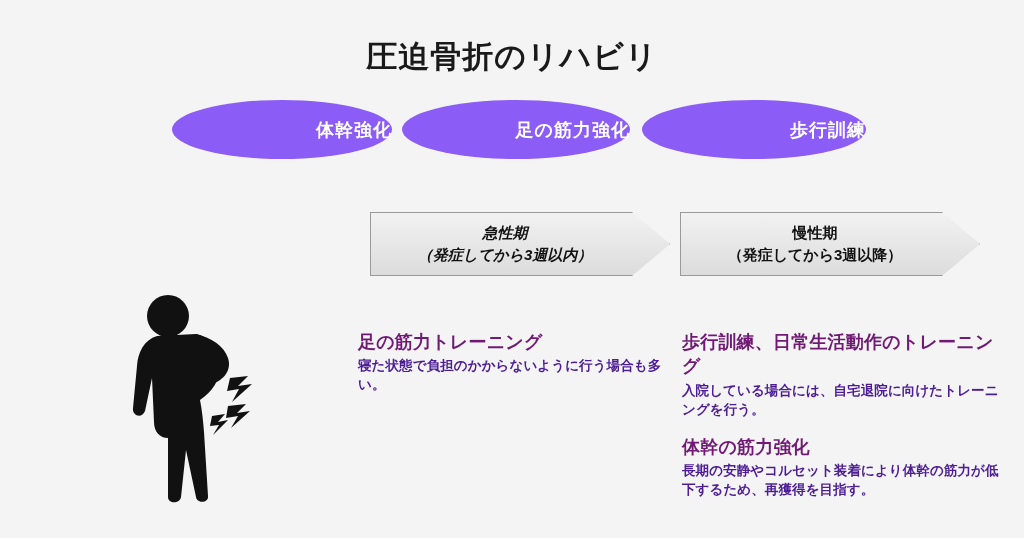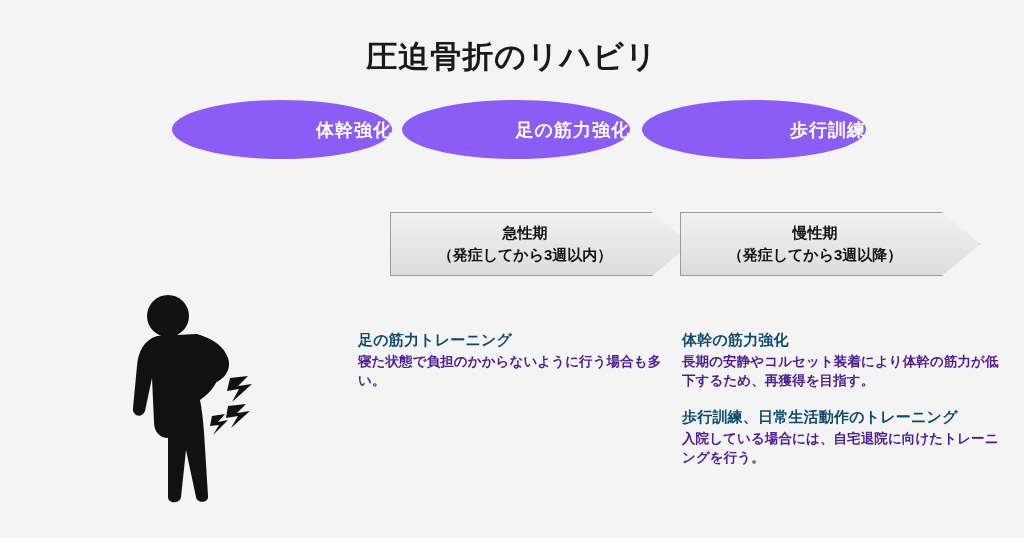--- a/index.html
+++ b/index.html
@@ -73,21 +73,21 @@
     display: block;
     text-align: center;
     font-size: 15px;
     font-weight: 700;
     color: #111111;
     line-height: 1.45;
     padding-right: 30px;
     white-space: pre-line;
   }
   .chev-1 { left: 55px;  width: 290px; }
-  .chev-2 { left: 390px; width: 300px; }
+  .chev-2 { left: 370px; width: 300px; font-style: italic; }
   .chev-3 { left: 680px; width: 300px; }
 
   
   .pictogram {
     position: absolute;
     left: 124px;
     top: 292px;
     width: 190px;
     height: 215px;
   }
@@ -97,22 +97,22 @@
     position: absolute;
     top: 330px;
   }
   .col-acute   { left: 358px; width: 310px; }
   .col-chronic { left: 682px; width: 320px; }
 
   .detail-block { margin-bottom: 16px; }
   .detail-block:last-child { margin-bottom: 0; }
 
   .detail-heading {
-    color: #0c4a6e;
-    font-size: 15px;
+    color: #701a75;
+    font-size: 18px;
     font-weight: 700;
     line-height: 1.35;
     margin: 0 0 2px 0;
     letter-spacing: 0.2px;
   }
   .detail-body {
     color: #4c1d95;
     font-size: 13.5px;
     font-weight: 700;
     line-height: 1.42;
@@ -189,22 +189,22 @@
 
   <div class="detail-col col-acute">
     <div class="detail-block">
       <p class="detail-heading">足の筋力トレーニング</p>
       <p class="detail-body">寝た状態で負担のかからないように行う場合も多い。</p>
     </div>
   </div>
 
   <div class="detail-col col-chronic">
     <div class="detail-block">
+      <p class="detail-heading">歩行訓練、日常生活動作のトレーニング</p>
+      <p class="detail-body">入院している場合には、自宅退院に向けたトレーニングを行う。</p>
+    </div>
+    <div class="detail-block">
       <p class="detail-heading">体幹の筋力強化</p>
       <p class="detail-body">長期の安静やコルセット装着により体幹の筋力が低下するため、再獲得を目指す。</p>
     </div>
-    <div class="detail-block">
-      <p class="detail-heading">歩行訓練、日常生活動作のトレーニング</p>
-      <p class="detail-body">入院している場合には、自宅退院に向けたトレーニングを行う。</p>
-    </div>
   </div>
 
 </div>
 
 </body></html>

